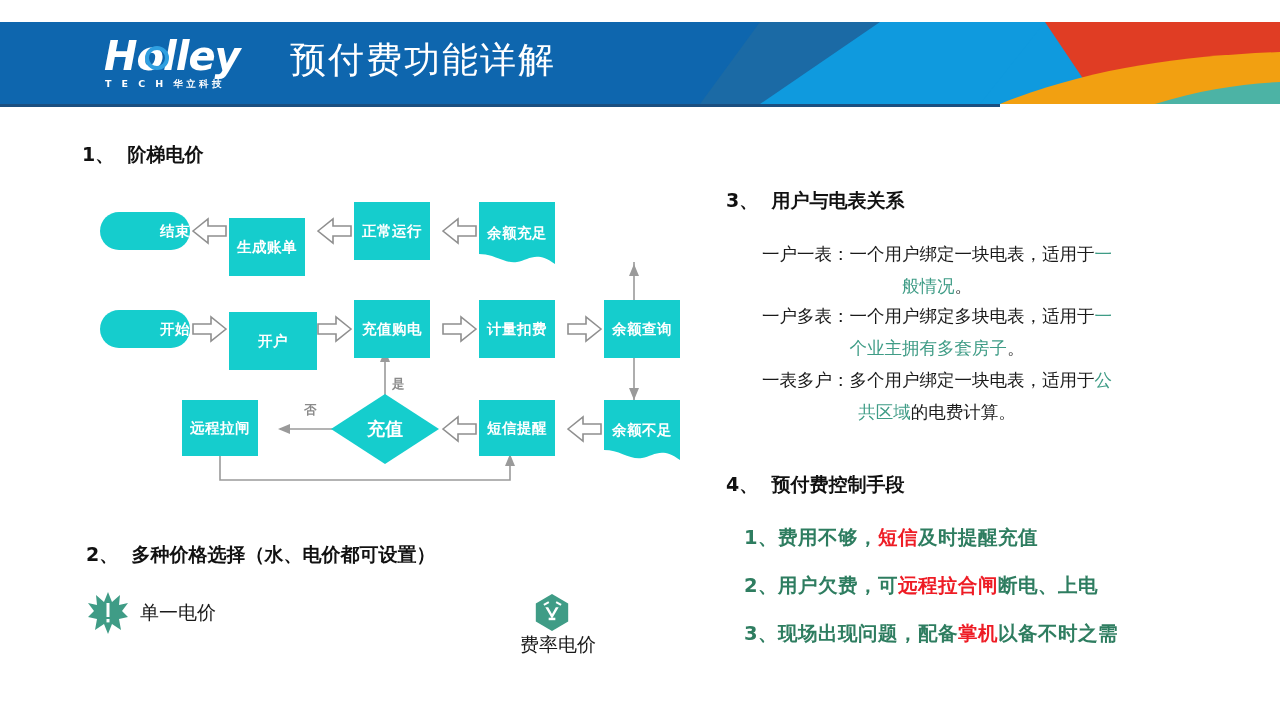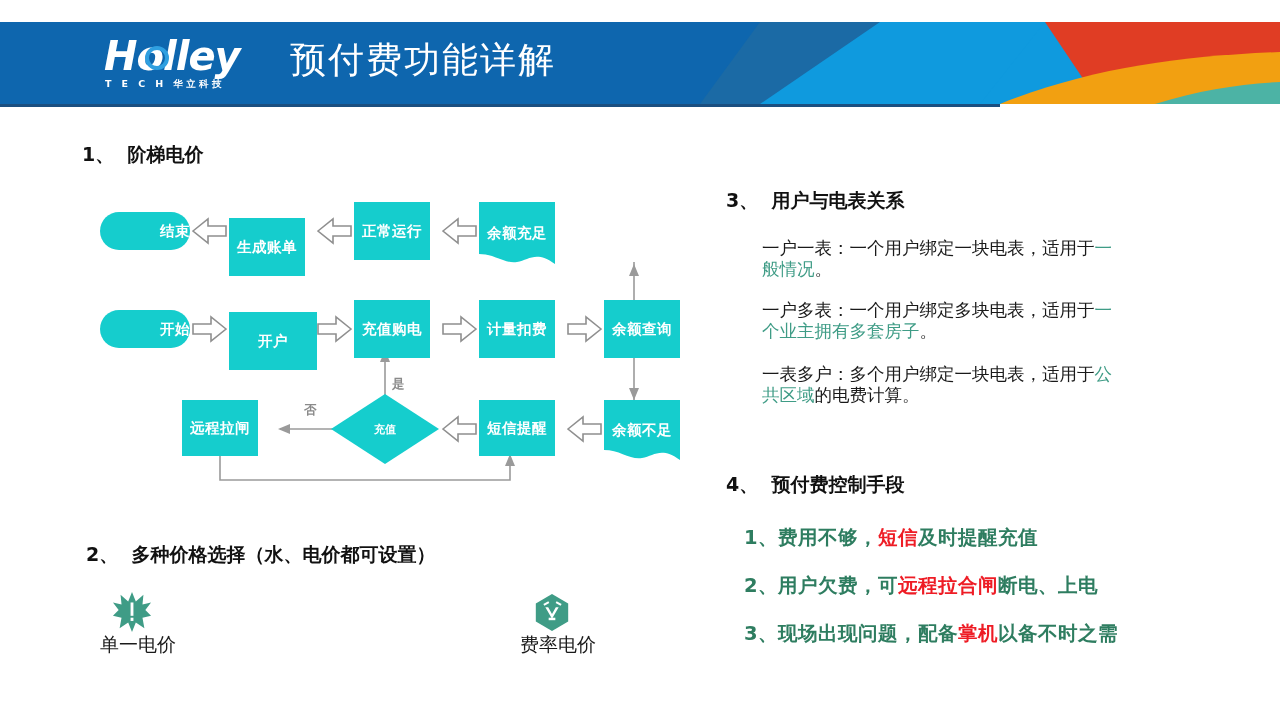--- a/index.html
+++ b/index.html
@@ -73,44 +73,45 @@
   }
   .node.rounded { border-radius:22px;justify-content:flex-end; }
   .node.wave { background:transparent; }
   .wave-bg { position:absolute; left:0; top:0; width:100%; height:100%; }
   .wave-label { position:relative; z-index:2; }
   .diamond-wrap { position:absolute; }
   .diamond-bg { position:absolute; left:0; top:0; }
   .diamond-label {
     position:absolute; left:0; top:0; width:100%; height:100%;
     display:flex; align-items:center; justify-content:center;
-    color:#ffffff; font-size:11px; font-weight:bold; z-index:2;
+    color:#ffffff; font-size:18px; font-weight:bold; z-index:2;
     font-family:"DejaVu Sans","Liberation Sans",sans-serif;
   }
   .flow-label {
     position:absolute; font-size:12.5px; color:#8a8a8a; font-weight:bold;
     font-family:"DejaVu Sans","Liberation Sans",sans-serif;
   }
   #connectors { position:absolute; left:0; top:0; width:620px; height:310px; }
 
   
   #price-row { position:absolute; left:88px; top:592px; width:600px; height:56px; }
   .price-item { position:absolute; display:flex; align-items:center; }
   .price-icon { width:40px; height:42px; flex:0 0 40px; }
   .price-label {
     margin-left:12px; font-size:19px; color:#1a1a1a; white-space:nowrap;
     font-family:"DejaVu Sans","Liberation Sans",sans-serif;
   }
 
   
   .rel-item {
     position:absolute; left:762px;
-    font-size:17.5px; line-height:21px; color:#1a1a1a;
+    font-size:17.5px; line-height:32px; color:#1a1a1a;
     width:350px;
     font-family:"DejaVu Sans","Liberation Sans",sans-serif;
+    text-align:center;
   }
   .rel-hl { color:#3f9c86; }
   #rel-0 { top:238px; }
   #rel-1 { top:300px; }
   #rel-2 { top:364px; }
 
   
   .ctrl-item {
     position:absolute; left:744px;
     font-size:19.5px; color:#2e7d60; font-weight:bold;
@@ -247,21 +248,21 @@
     </svg>
     <span class="wave-label">余额不足</span>
   </div>
 
   <div class="flow-label" style="left:312px; top:196px;">是</div>
   <div class="flow-label" style="left:224px; top:222px;">否</div>
 </div>
 
 <div id="price-row">
 
-  <div class="price-item" style="left:0px; top:0px;flex-direction:column;">
+  <div class="price-item" style="left:0px; top:0px;">
     <svg class="price-icon" viewBox="0 0 40 42">
       <polygon fill="#3f9c86" points="20,0 24,10 32,3 31,13 40,11 34,19 40,25 31,27 33,38 24,32 20,42 16,32 7,38 9,27 0,25 6,19 0,11 9,13 8,3 16,10"></polygon>
       <rect x="18.5" y="11" width="3" height="14" fill="#ffffff"></rect>
       <rect x="18.5" y="27" width="3" height="3.4" fill="#ffffff"></rect>
     </svg>
     <span class="price-label">单一电价</span>
   </div>
 
 
   <div class="price-item" style="left:420px; top:0px;flex-direction:column;">

